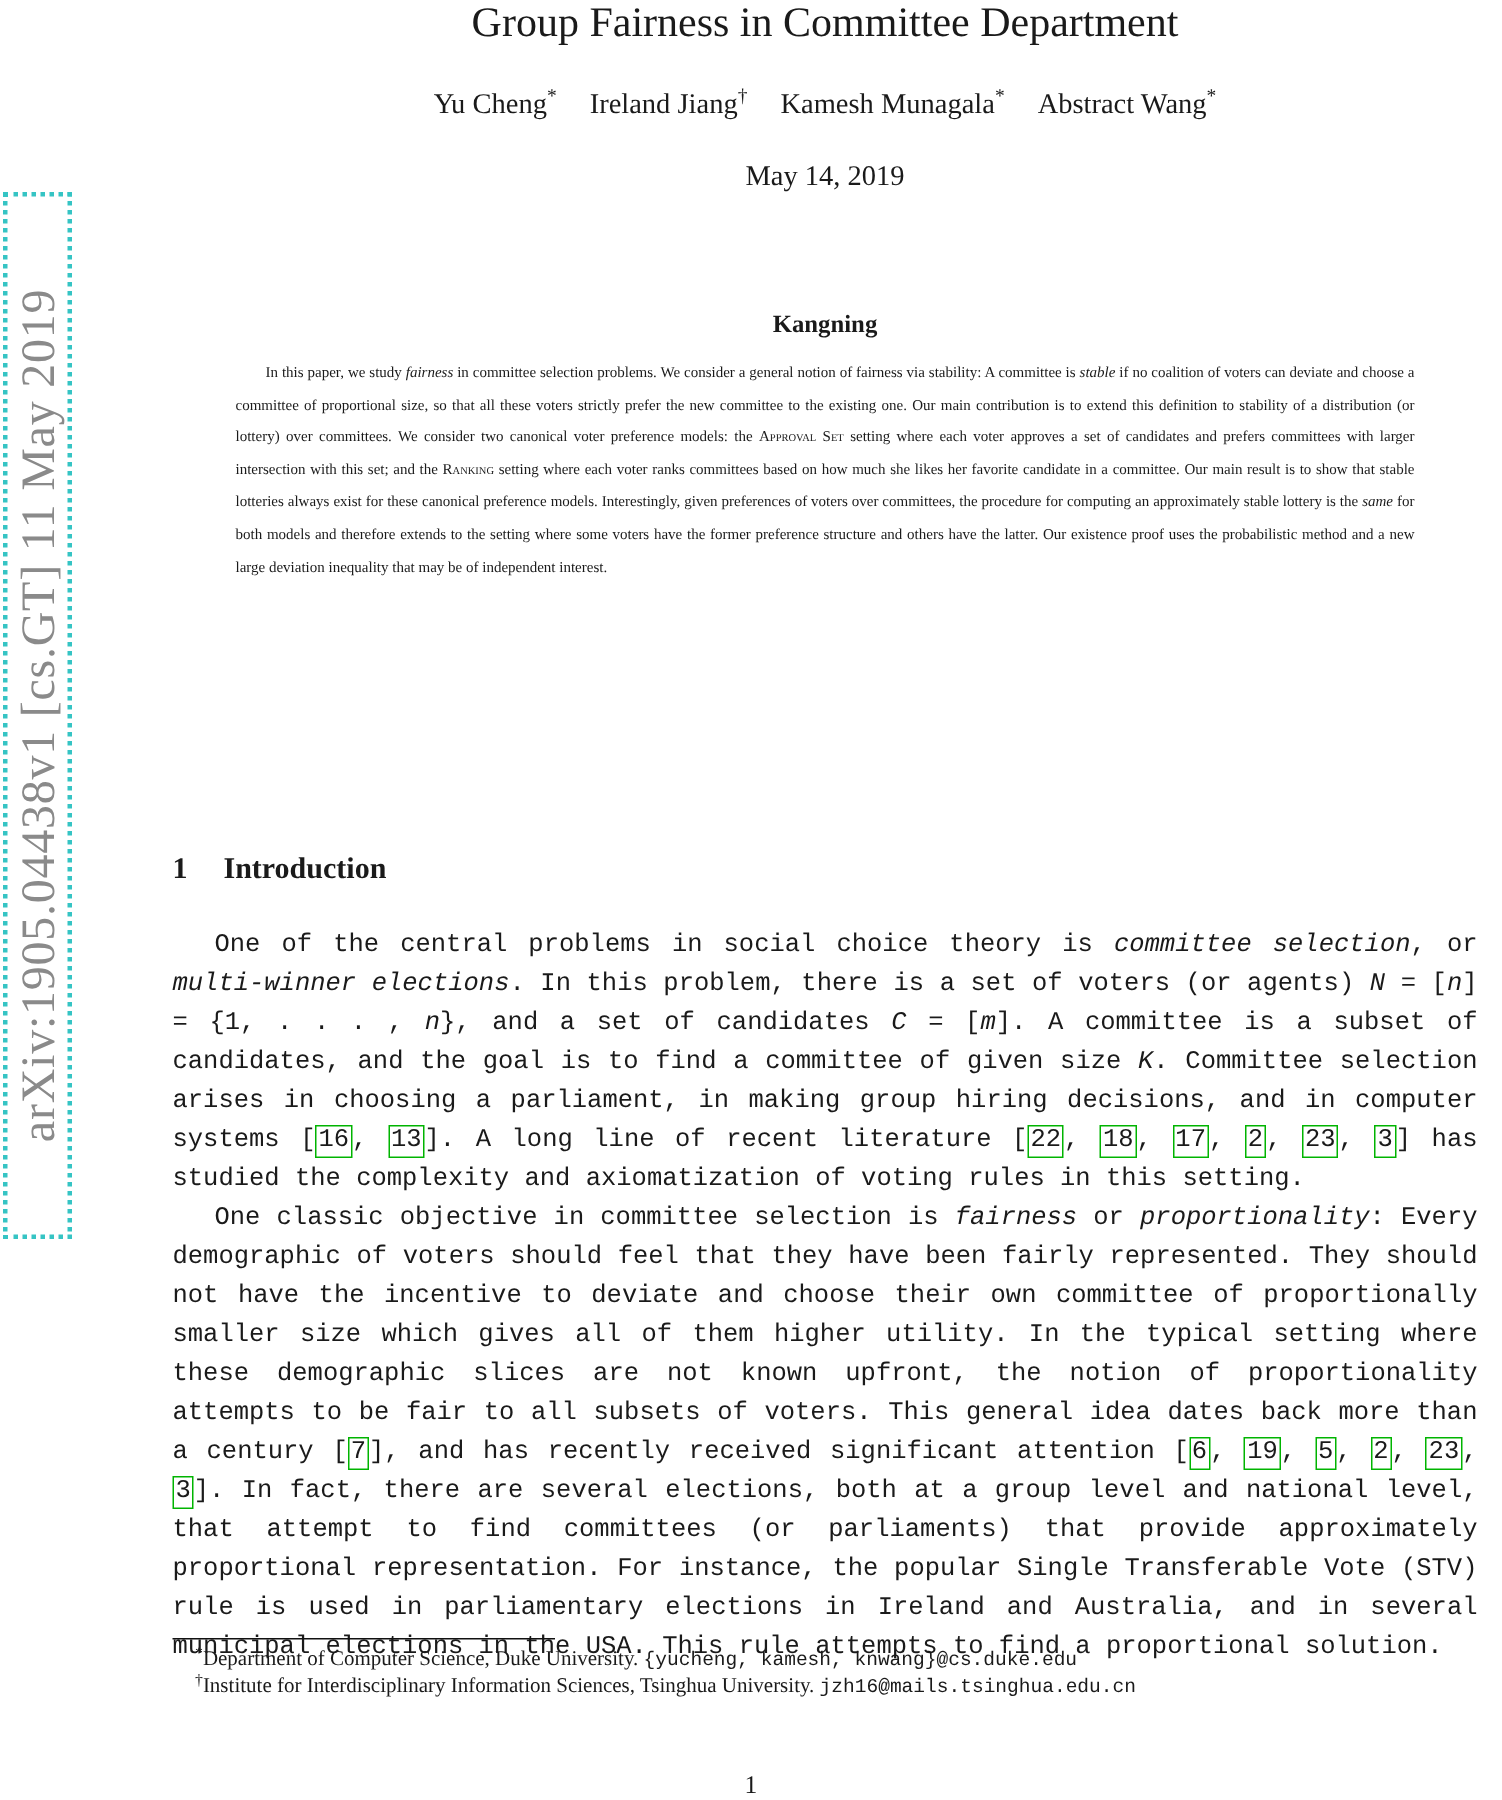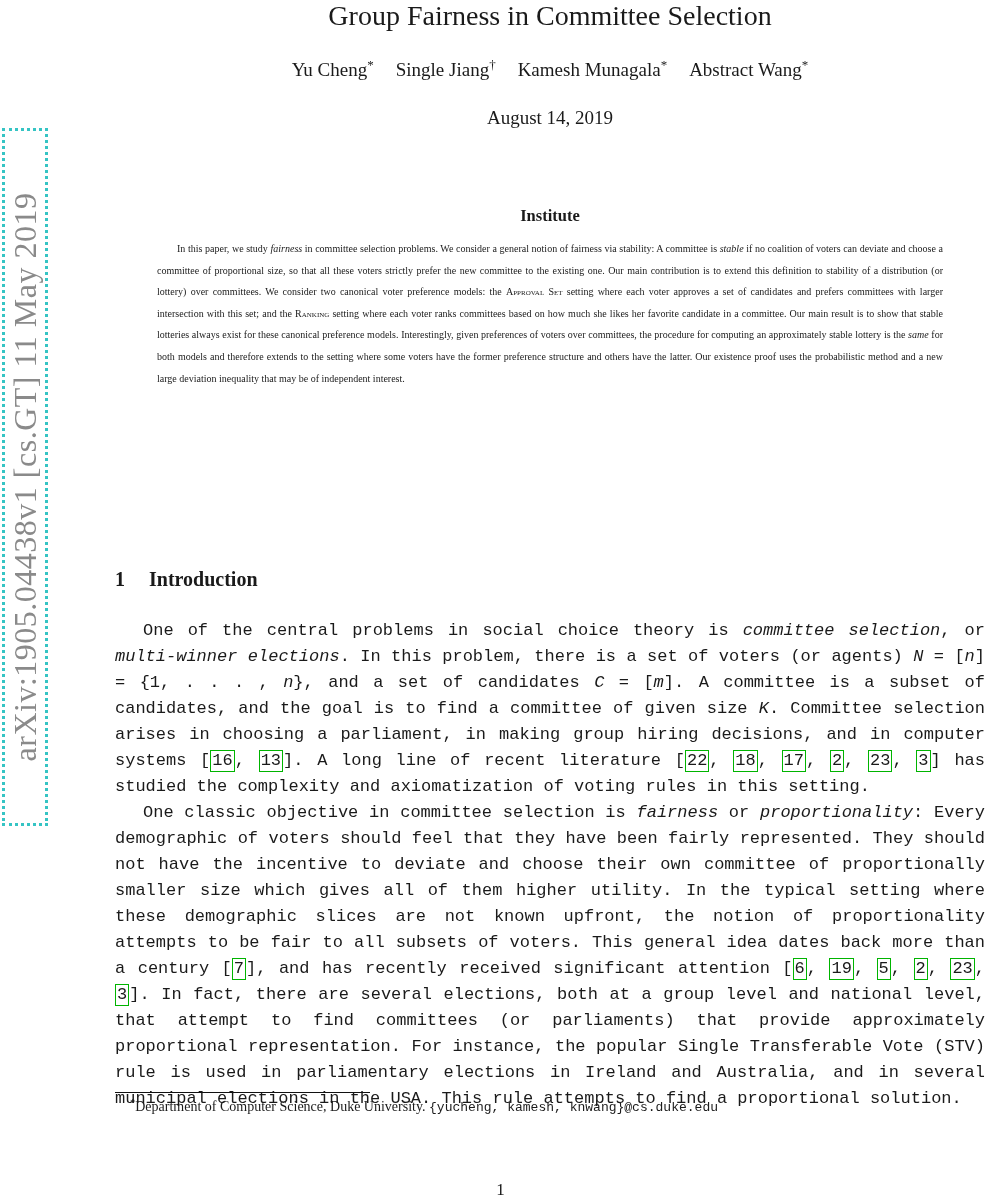--- a/index.html
+++ b/index.html
@@ -168,46 +168,47 @@
   }
 </style>
 </head>
 <body>
 
 <div class="page">
 
   <a class="arxiv-stamp">arXiv:1905.04438v1  [cs.GT]  11 May 2019</a>
 
   <div class="title-block">
-    <h1 class="paper-title">Group Fairness in Committee Selection</h1>
+    <h1 class="paper-title">Group Fairness in Committee Department</h1>
   </div>
 
   <div class="authors">
     <span class="author"><span>Yu Cheng</span><span class="mark">*</span></span>
-    <span class="author"><span>Single Jiang</span><span class="mark">†</span></span>
+    <span class="author"><span>Ireland Jiang</span><span class="mark">†</span></span>
     <span class="author"><span>Kamesh Munagala</span><span class="mark">*</span></span>
     <span class="author"><span>Abstract Wang</span><span class="mark">*</span></span>
   </div>
 
-  <div class="date-line">August 14, 2019</div>
+  <div class="date-line">May 14, 2019</div>
 
   <div class="abstract">
-    <div class="abstract-heading">Institute</div>
+    <div class="abstract-heading">Kangning</div>
     <p class="abstract-body"><span>In this paper, we study </span><span class="s-i">fairness</span><span> in committee selection problems. We consider a general notion of fairness via stability: A committee is </span><span class="s-i">stable</span><span> if no coalition of voters can deviate and choose a committee of proportional size, so that all these voters strictly prefer the new committee to the existing one. Our main contribution is to extend this definition to stability of a distribution (or lottery) over committees. We consider two canonical voter preference models: the </span><span class="s-sc">Approval Set</span><span> setting where each voter approves a set of candidates and prefers committees with larger intersection with this set; and the </span><span class="s-sc">Ranking</span><span> setting where each voter ranks committees based on how much she likes her favorite candidate in a committee. Our main result is to show that stable lotteries always exist for these canonical preference models. Interestingly, given preferences of voters over committees, the procedure for computing an approximately stable lottery is the </span><span class="s-i">same</span><span> for both models and therefore extends to the setting where some voters have the former preference structure and others have the latter. Our existence proof uses the probabilistic method and a new large deviation inequality that may be of independent interest.</span></p>
   </div>
 
   <h2 class="section-heading">
     <span class="sec-num">1</span><span>Introduction</span>
   </h2>
 
   <div class="body-text">
     <p><span>One of the central problems in social choice theory is </span><span class="s-i">committee selection</span><span>, or </span><span class="s-i">multi-winner elections</span><span>. In this problem, there is a set of voters (or agents) </span><span class="s-cal">N</span><span> = [</span><span class="s-math">n</span><span>] = {1, . . . , </span><span class="s-math">n</span><span>}, and a set of candidates </span><span class="s-cal">C</span><span> = [</span><span class="s-math">m</span><span>]. A committee is a subset of candidates, and the goal is to find a committee of given size </span><span class="s-math">K</span><span>. Committee selection arises in choosing a parliament, in making group hiring decisions, and in computer systems [</span><span class="s-cite">16</span><span>, </span><span class="s-cite">13</span><span>]. A long line of recent literature [</span><span class="s-cite">22</span><span>, </span><span class="s-cite">18</span><span>, </span><span class="s-cite">17</span><span>, </span><span class="s-cite">2</span><span>, </span><span class="s-cite">23</span><span>, </span><span class="s-cite">3</span><span>] has studied the complexity and axiomatization of voting rules in this setting.</span></p>
     <p><span>One classic objective in committee selection is </span><span class="s-i">fairness</span><span> or </span><span class="s-i">proportionality</span><span>: Every demographic of voters should feel that they have been fairly represented. They should not have the incentive to deviate and choose their own committee of proportionally smaller size which gives all of them higher utility. In the typical setting where these demographic slices are not known upfront, the notion of proportionality attempts to be fair to all subsets of voters. This general idea dates back more than a century [</span><span class="s-cite">7</span><span>], and has recently received significant attention [</span><span class="s-cite">6</span><span>, </span><span class="s-cite">19</span><span>, </span><span class="s-cite">5</span><span>, </span><span class="s-cite">2</span><span>, </span><span class="s-cite">23</span><span>, </span><span class="s-cite">3</span><span>]. In fact, there are several elections, both at a group level and national level, that attempt to find committees (or parliaments) that provide approximately proportional representation. For instance, the popular Single Transferable Vote (STV) rule is used in parliamentary elections in Ireland and Australia, and in several municipal elections in the USA. This rule attempts to find a proportional solution.</span></p>
   </div>
 
   <div class="footnotes">
     <div class="footnote-rule"></div>
     <p class="footnote"><span class="s-sup">*</span><span>Department of Computer Science, Duke University. </span><span class="s-tt">{yucheng, kamesh, knwang}@cs.duke.edu</span></p>
+    <p class="footnote"><span class="s-sup">†</span><span>Institute for Interdisciplinary Information Sciences, Tsinghua University. </span><span class="s-tt">jzh16@mails.tsinghua.edu.cn</span></p>
   </div>
 
   <div class="page-number">1</div>
 
 </div>
 
 </body></html>

